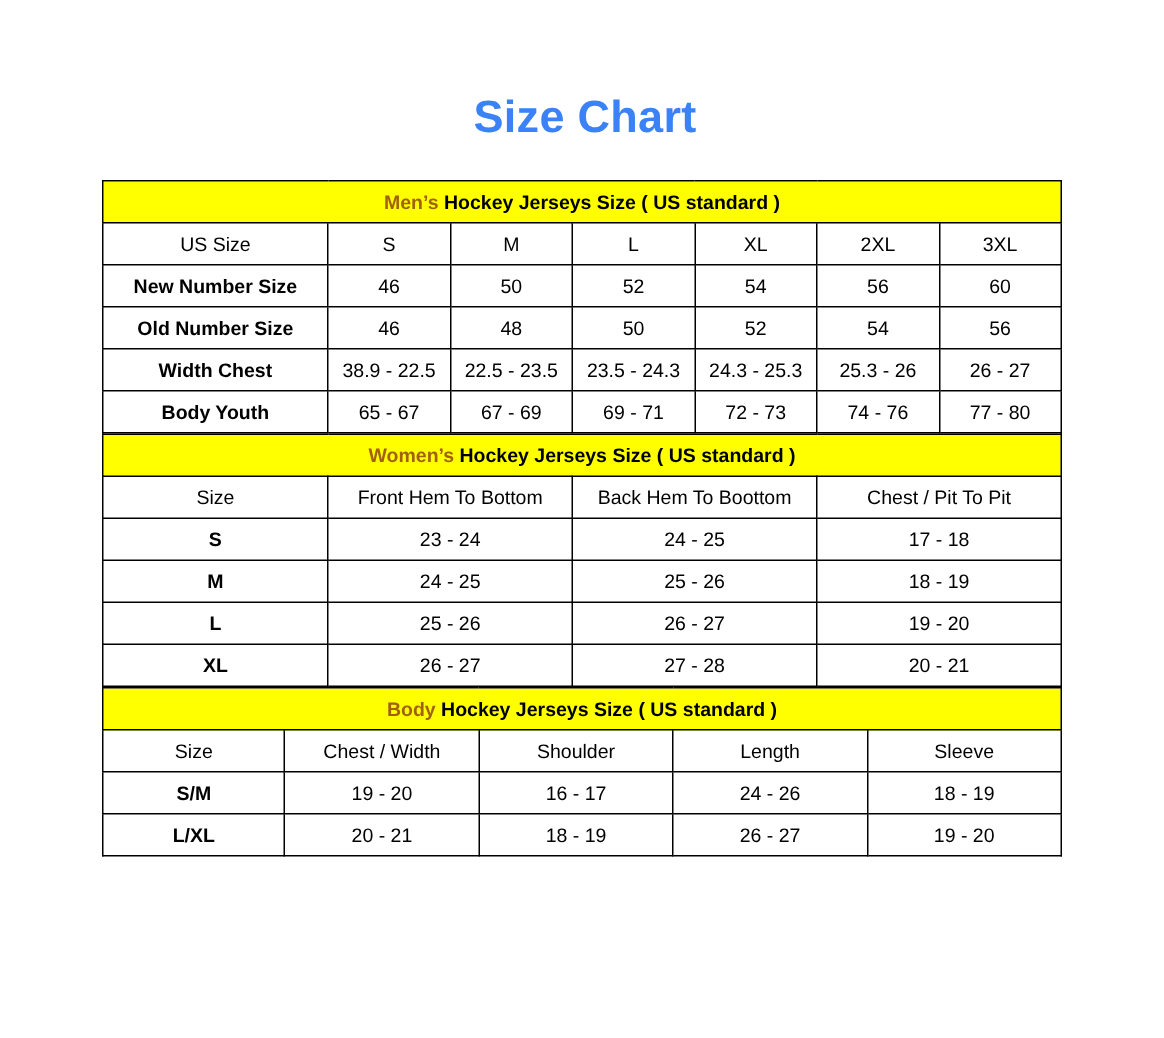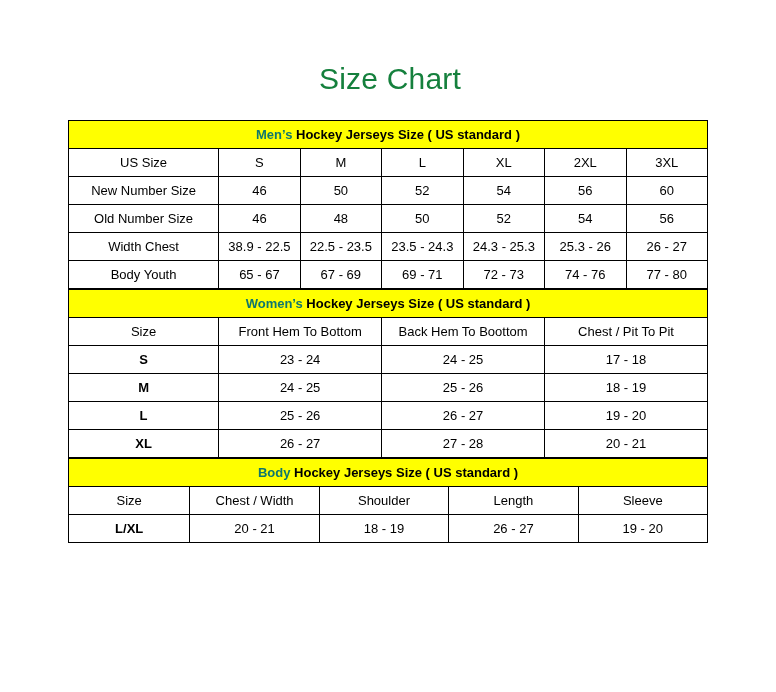--- a/index.html
+++ b/index.html
@@ -16,23 +16,23 @@
     overflow: hidden;
   }
   .page {
     width: 776px;
     height: 692px;
     box-sizing: border-box;
     padding: 0;
   }
   .title {
     text-align: center;
-    color: #15803d;
+    color: #3b82f6;
     font-size: 30px;
-    font-weight: normal;
+    font-weight: bold;
     margin: 62px 0 0 4px;
     letter-spacing: 0.2px;
   }
   .chart-wrap {
     margin: 24px auto 0 auto;
     width: 640px;
   }
   table.size-table {
     border-collapse: collapse;
     width: 100%;
@@ -47,27 +47,27 @@
     padding: 1px 2px;
     background: #ffffff;
   }
   td.banner {
     background: #ffff00 !important;
     font-weight: bold;
     font-size: 14.5px;
     height: 30px;
   }
   td.banner .accent {
-    color: #0f766e;
+    color: #a16207;
   }
   td.hdr {
     font-weight: normal;
   }
   td.rowlabel {
-    font-weight: normal;
+    font-weight: bold;
   }
   td.rowlabel-b {
     font-weight: bold;
   }
 </style>
 </head>
 <body>
 
 <div class="page">
 
@@ -200,20 +200,27 @@
           </td>
         </tr>
         <tr>
           <td class="hdr">Size</td>
           <td class="hdr">Chest / Width</td>
           <td class="hdr">Shoulder</td>
           <td class="hdr">Length</td>
           <td class="hdr">Sleeve</td>
         </tr>
         <tr>
+          <td class="rowlabel-b">S/M</td>
+          <td>19 - 20</td>
+          <td>16 - 17</td>
+          <td>24 - 26</td>
+          <td>18 - 19</td>
+        </tr>
+        <tr>
           <td class="rowlabel-b">L/XL</td>
           <td>20 - 21</td>
           <td>18 - 19</td>
           <td>26 - 27</td>
           <td>19 - 20</td>
         </tr>
       </tbody>
     </table>
 
   </div>

